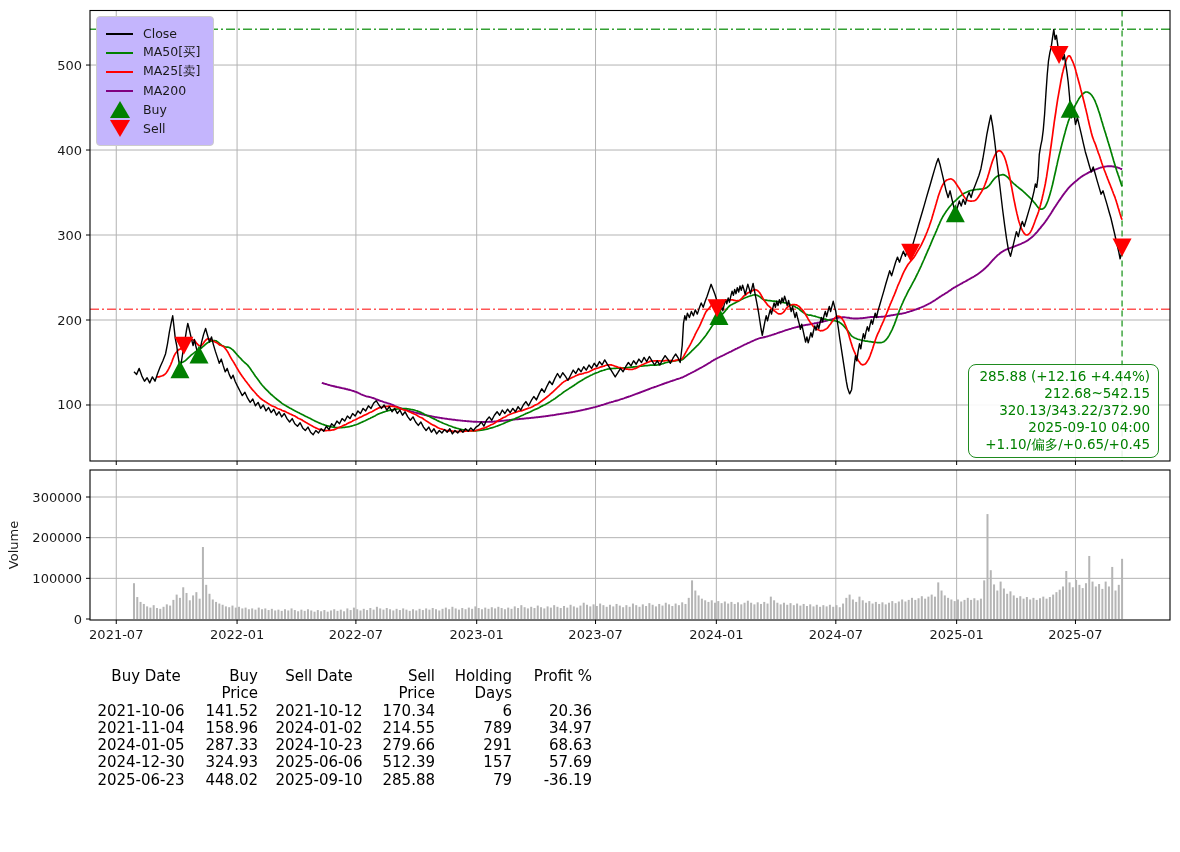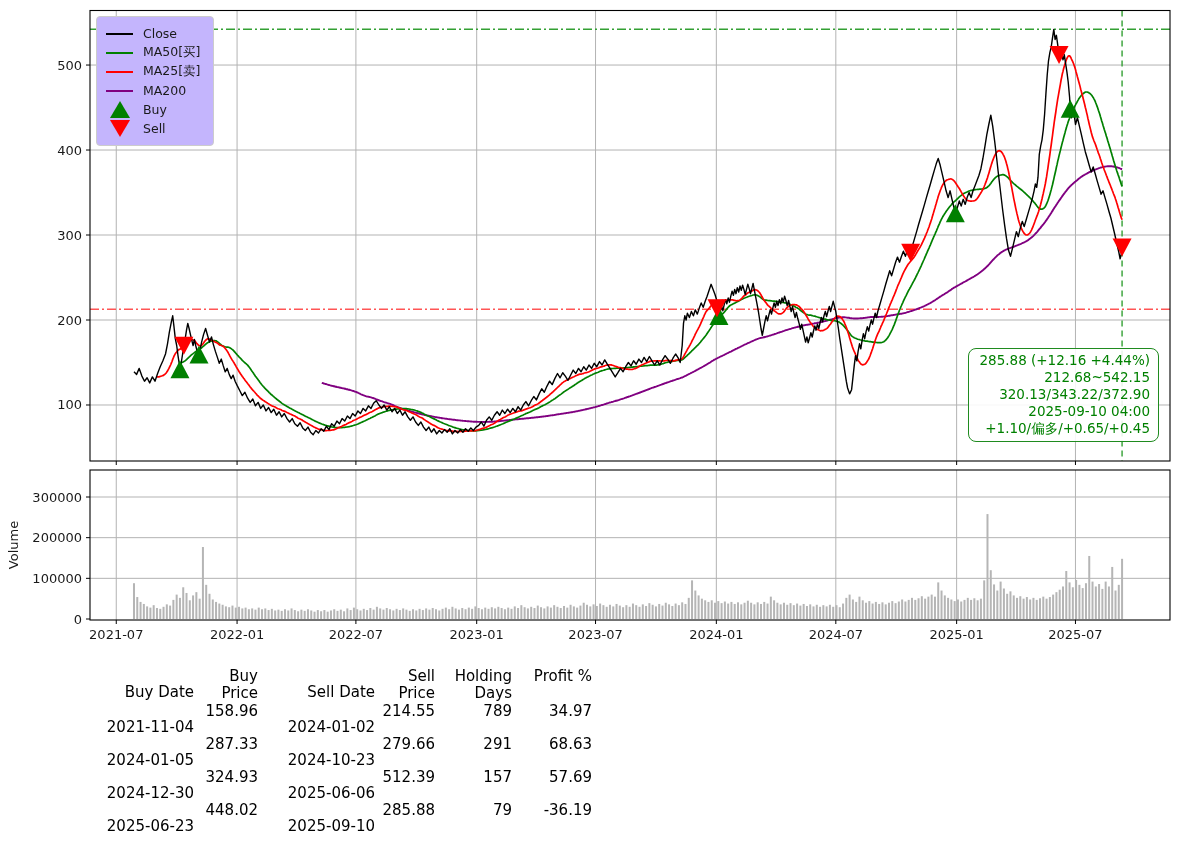--- a/index.html
+++ b/index.html
@@ -9,28 +9,28 @@
   .tick-label{font-size:13px;fill:#1a1a1a;}
   .legend{position:absolute;left:96px;top:16px;background:#c4b5fd;
           border:1px solid #cccccc;border-radius:4px;padding:7px 12px 7px 9px;
           box-shadow:none;z-index:5;}
   .legend-row{display:flex;align-items:center;height:19px;}
   .legend-swatch-line{width:27px;height:0;border-top-style:solid;border-top-width:2.6px;margin-right:10px;}
   .legend-swatch-marker{width:27px;display:flex;justify-content:center;margin-right:10px;}
   .tri-up{width:0;height:0;border-left:10px solid transparent;border-right:10px solid transparent;border-bottom:17px solid #008000;}
   .tri-down{width:0;height:0;border-left:10px solid transparent;border-right:10px solid transparent;border-top:17px solid #ff0000;}
   .legend-label{font-size:12.5px;color:#1a1a1a;white-space:nowrap;}
-  .annotation{position:absolute;right:21px;top:348px;z-index:6;
+  .annotation{position:absolute;right:21px;top:364px;z-index:6;
               border:1.5px solid #1f8b1f;border-radius:8px;background:rgba(255,255,255,0.88);
               padding:3px 8px 4px 10px;text-align:right;color:#008000;
               font-size:13.5px;line-height:17px;white-space:nowrap;}
   .stats{position:absolute;left:88px;top:668px;font-size:15px;line-height:17.3px;color:#000000;}
   .stats-line{white-space:pre;}
   .trade-grid{display:grid;grid-template-columns:106px 64px 117px 60px 77px 80px;}
-  .trade-grid .c-l{text-align:right;margin-top:16px;}
+  .trade-grid .c-l{text-align:center;}
   .trade-grid .c-r{text-align:right;}
   .hd-first{padding-left:10px;}
   .c3pad{padding-left:5px;}
 </style>
 </head>
 <body>
 
 <div class="fig">
   <svg id="chart-svg" width="1180" height="660">
       <g>
@@ -483,20 +483,28 @@
     <div class="trade-grid" id="trade-header">
         <div class="c-l hd-first">Buy Date</div>
         <div class="c-r">Buy Price</div>
         <div class="c-l c3pad">Sell Date</div>
         <div class="c-r">Sell Price</div>
         <div class="c-r">Holding Days</div>
         <div class="c-r">Profit %</div>
       </div>
     <div id="trade-rows">
         <div class="trade-grid">
+          <div class="c-l">2021-10-06</div>
+          <div class="c-r">141.52</div>
+          <div class="c-l c3pad">2021-10-12</div>
+          <div class="c-r">170.34</div>
+          <div class="c-r">6</div>
+          <div class="c-r">20.36</div>
+        </div>
+        <div class="trade-grid">
           <div class="c-l">2021-11-04</div>
           <div class="c-r">158.96</div>
           <div class="c-l c3pad">2024-01-02</div>
           <div class="c-r">214.55</div>
           <div class="c-r">789</div>
           <div class="c-r">34.97</div>
         </div>
         <div class="trade-grid">
           <div class="c-l">2024-01-05</div>
           <div class="c-r">287.33</div>

